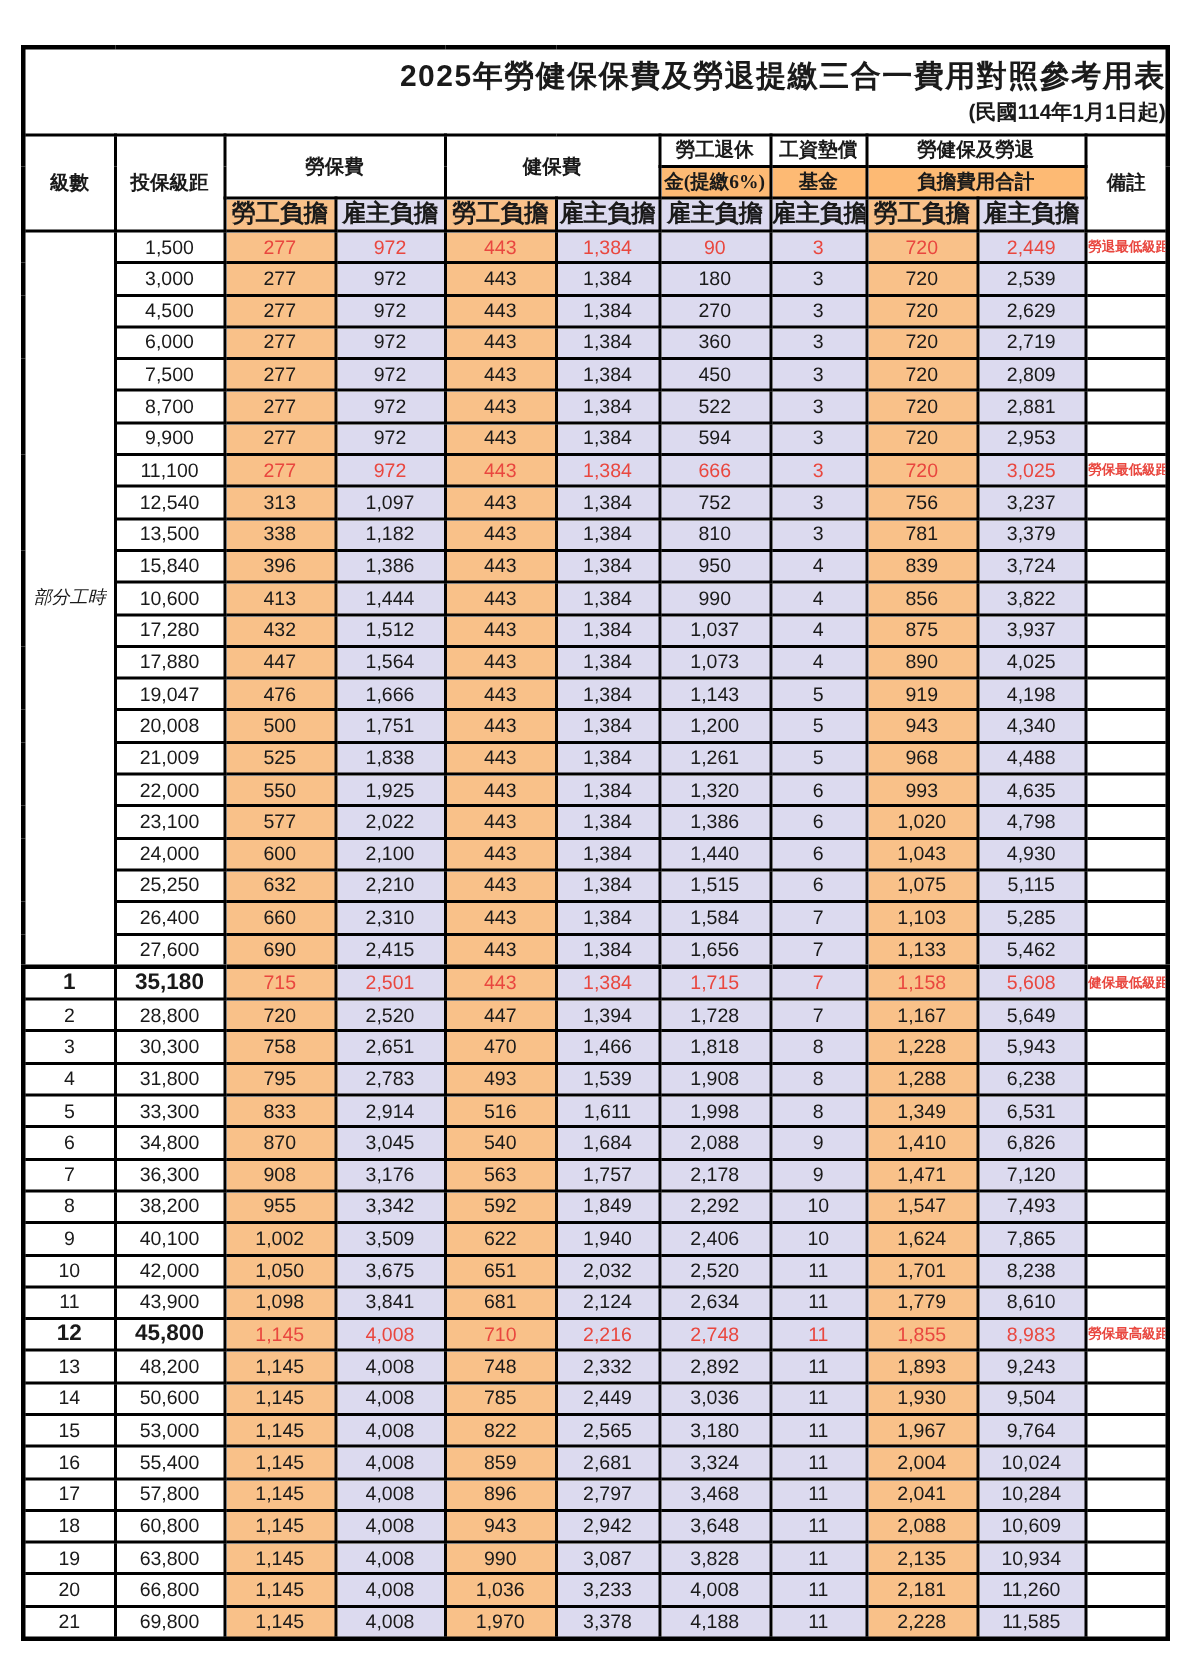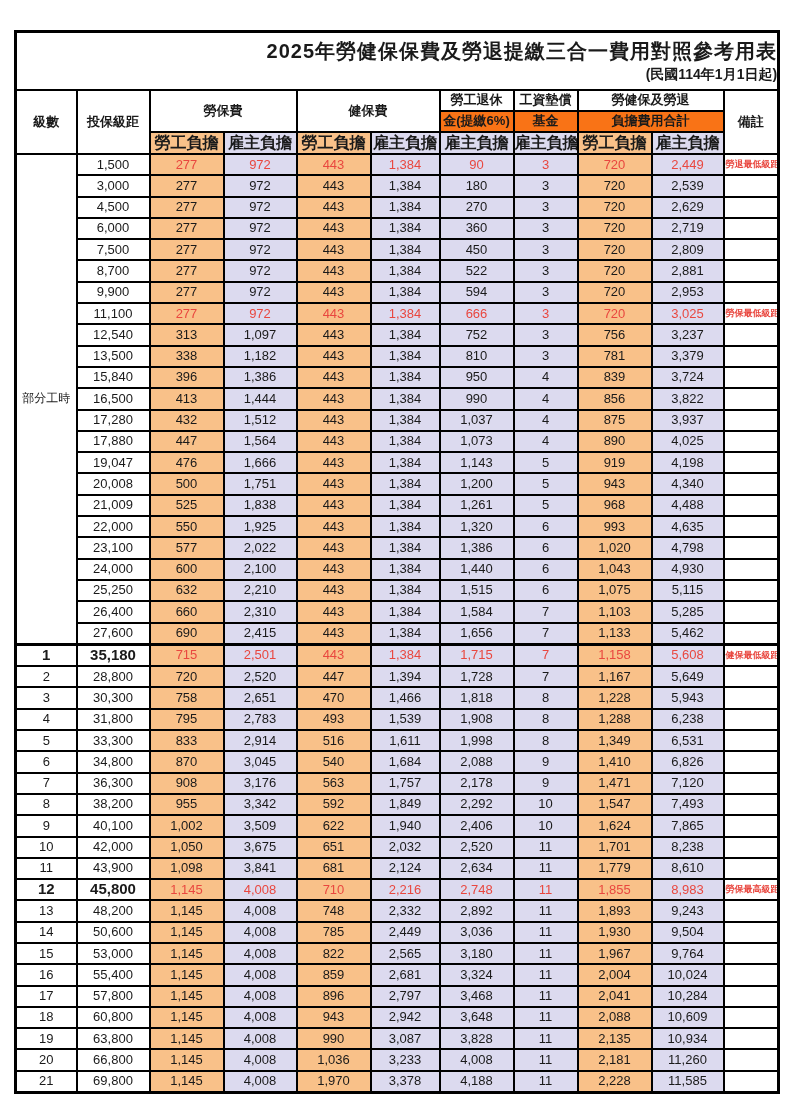--- a/index.html
+++ b/index.html
@@ -16,32 +16,32 @@
   .tbl td{
     border:2px solid #000;
     text-align:center;vertical-align:middle;
     padding:0;font-size:13px;line-height:1.25;
     overflow:hidden;white-space:nowrap;
   }
   td.title-cell{height:56px;border-bottom:2px solid #000;background:#fff;text-align:right;}
   .doc-title{font-size:20px;font-weight:700;letter-spacing:1px;}
   .doc-subtitle{font-size:14px;font-weight:700;margin-top:2px;}
   td.h1{height:19px;font-size:13px;font-weight:600;background:#fff;}
-  td.h2{height:19px;font-size:13px;font-weight:600;background:#f97316;}
+  td.h2{height:19px;font-size:13px;font-weight:600;background:#fdba74;font-family:Liberation Serif, serif;}
   td.h3{height:16px;font-size:16px;font-weight:600;}
   td.emp{background:#F9C189;}
   td.er{background:#DCDAEF;}
   tr.data-row td{height:19.3px;}
   td.level,td.bracket,td.remark{background:#fff;}
   td.remark{font-size:9px;font-weight:700;color:#E9473F;padding:0 1px;margin-top:12px;}
   tr.red-row td.val{color:#E9473F;}
   tr.red-row td.remark{color:#E9473F;}
   tr.lvl-big td.level,tr.lvl-big td.bracket{font-size:15px;font-weight:700;}
   tr.sep-top td{border-top:3px solid #000;}
-  td.pt-cell{font-size:12px;font-weight:400;background:#fff;}
+  td.pt-cell{font-size:12px;font-weight:400;background:#fff;font-style:italic;}
 </style>
 </head>
 <body>
 
 <table class="tbl">
   <colgroup>
     <col style="width:61px">
       <col style="width:73px">
     <col style="width:74px">
       <col style="width:73px">
@@ -214,21 +214,21 @@
         <td class="val er">1,386</td>
         <td class="val emp">443</td>
         <td class="val er">1,384</td>
         <td class="val er">950</td>
         <td class="val er">4</td>
         <td class="val emp">839</td>
         <td class="val er">3,724</td>
         <td class="remark"></td>
       </tr>
       <tr class="data-row">
-        <td class="bracket">16,500</td>
+        <td class="bracket">10,600</td>
         <td class="val emp">413</td>
         <td class="val er">1,444</td>
         <td class="val emp">443</td>
         <td class="val er">1,384</td>
         <td class="val er">990</td>
         <td class="val er">4</td>
         <td class="val emp">856</td>
         <td class="val er">3,822</td>
         <td class="remark"></td>
       </tr>

